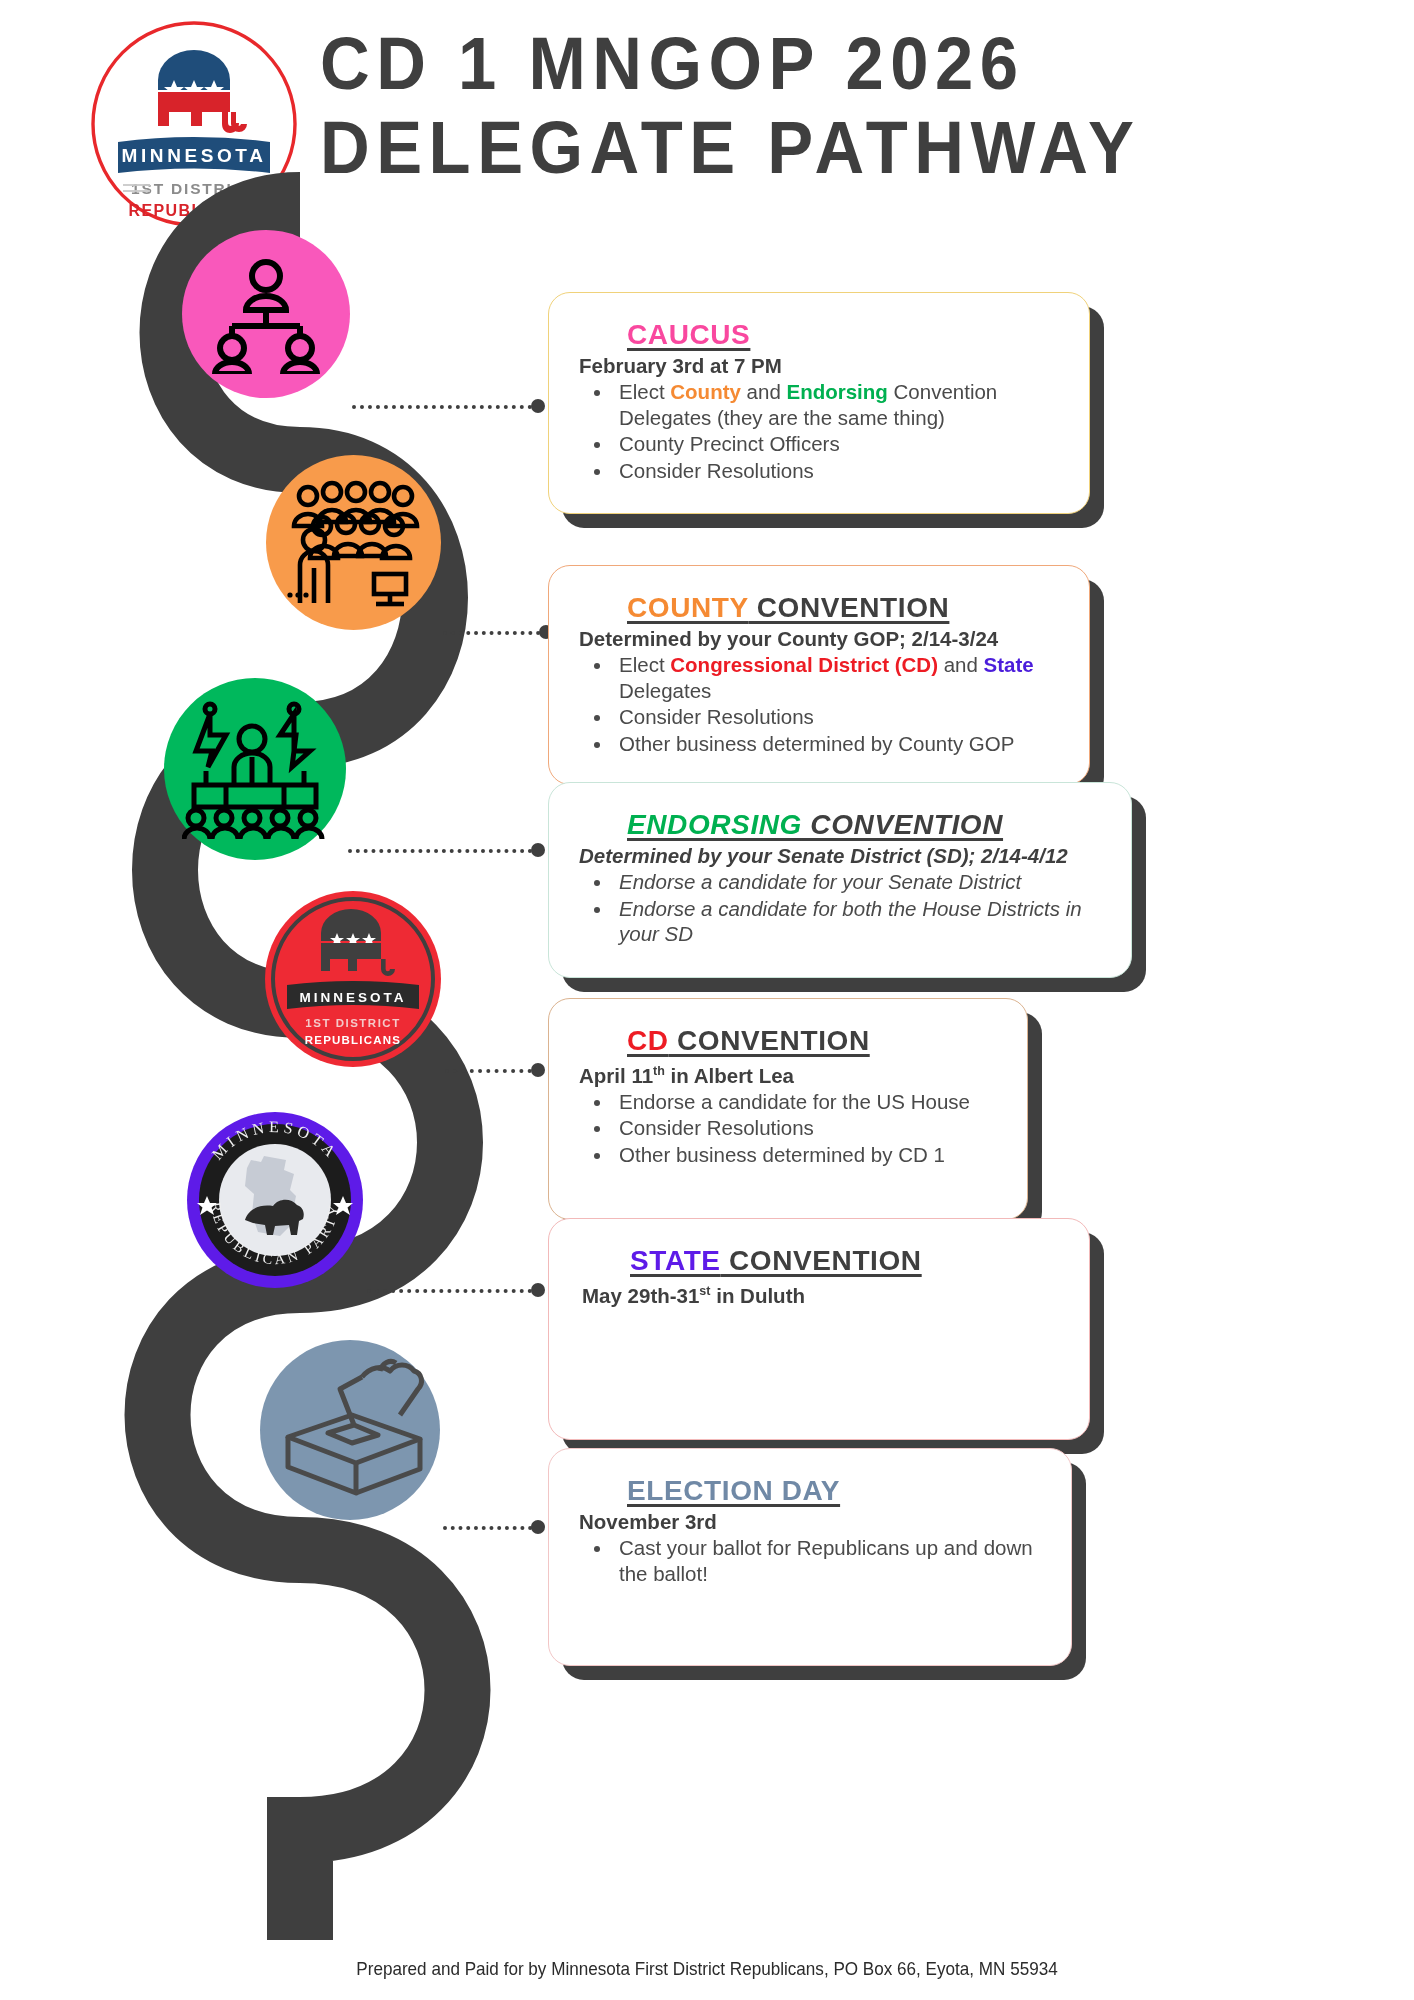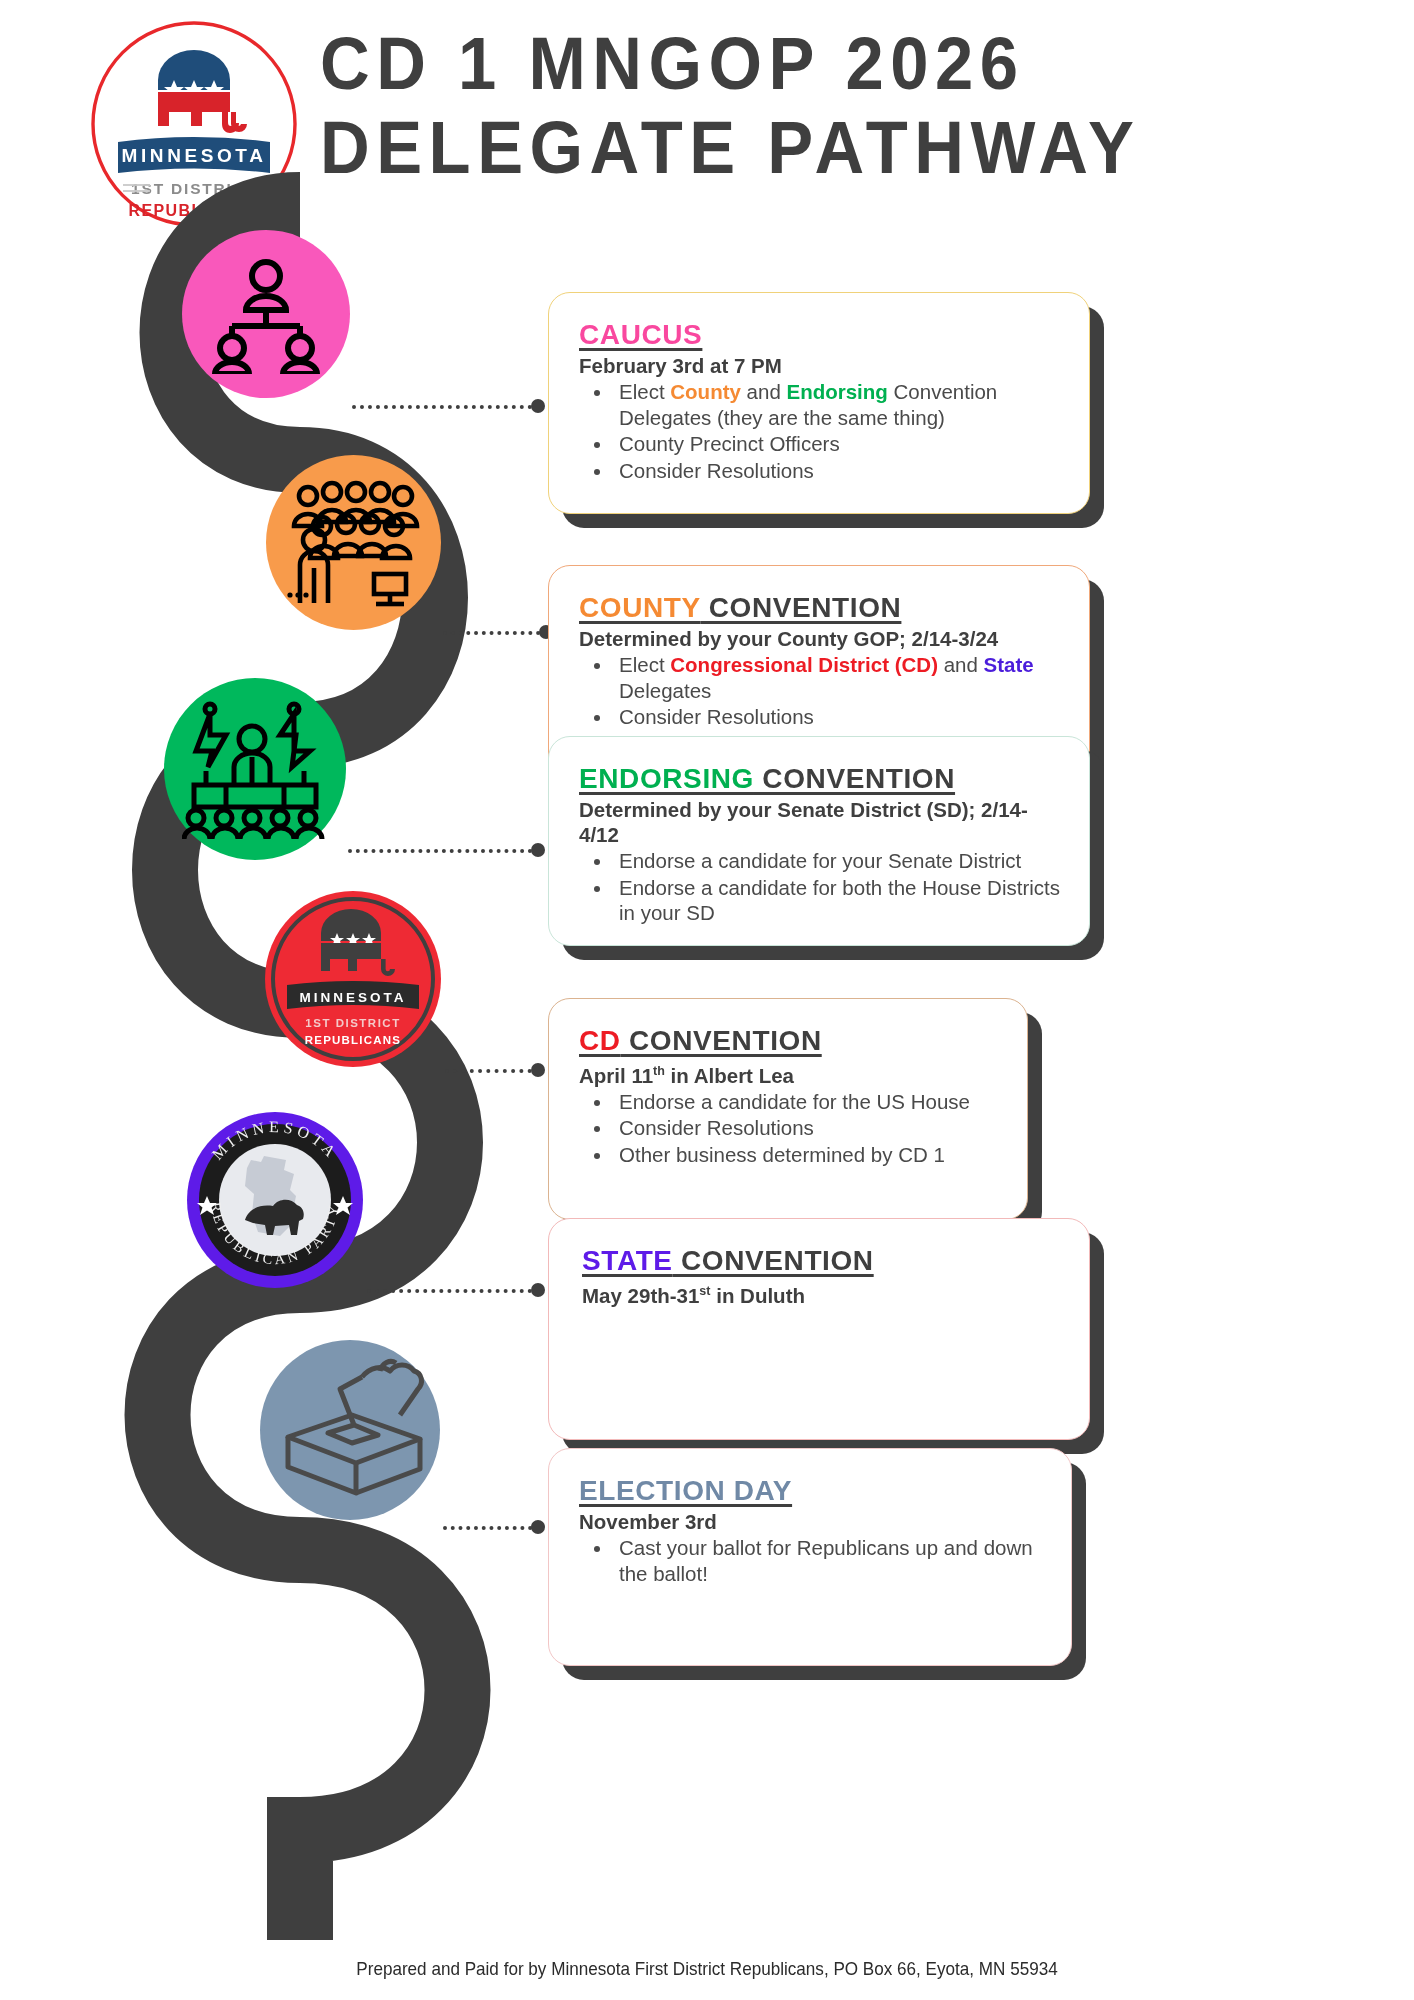--- a/index.html
+++ b/index.html
@@ -54,20 +54,21 @@
   .card-heading {
     font-size:28px;
     font-weight:bold;
     letter-spacing:0.6px;
     color:#3f3f3f;
     text-decoration:underline;
     text-underline-offset:4px;
     text-decoration-thickness:3px;
     margin-bottom:2px;
     white-space:nowrap;
+    margin-left:48px;
   }
   .card-sub {
     font-size:20.5px;
     font-weight:bold;
     color:#3f3f3f;
     line-height:25px;
     margin-bottom:1px;
   }
   .card-sub sup { font-size:12.5px; vertical-align:super; }
   ul.card-list {
@@ -275,21 +276,21 @@
       <path d="M58 140 a13 11 0 0 1 26 0"></path>
         <path d="M86 140 a13 11 0 0 1 26 0"></path>
       <path d="M114 140 a13 11 0 0 1 26 0"></path>
     </g>
   </svg>
 </div>
 <div class="connector" style="left:348px; top:848px; width:192px;">
   <div class="dots"></div>
     <div class="dot-end"></div>
 </div>
-<div class="card" style="left:548px; top:736px; width:542px; min-height:196px; border-color:#c9e5d9;">
+<div class="card" style="left:548px; top:782px; width:584px; min-height:196px; border-color:#c9e5d9;font-style:italic;">
   <div class="card-heading">
     <span style="color:#00b050">ENDORSING</span><span> CONVENTION</span>
   </div>
   <div class="card-sub">Determined by your Senate District (SD); 2/14-4/12</div>
   <ul class="card-list">
     <li>Endorse a candidate for your Senate District</li>
     <li>Endorse a candidate for both the House Districts in your SD</li>
   </ul>
 </div>
 

